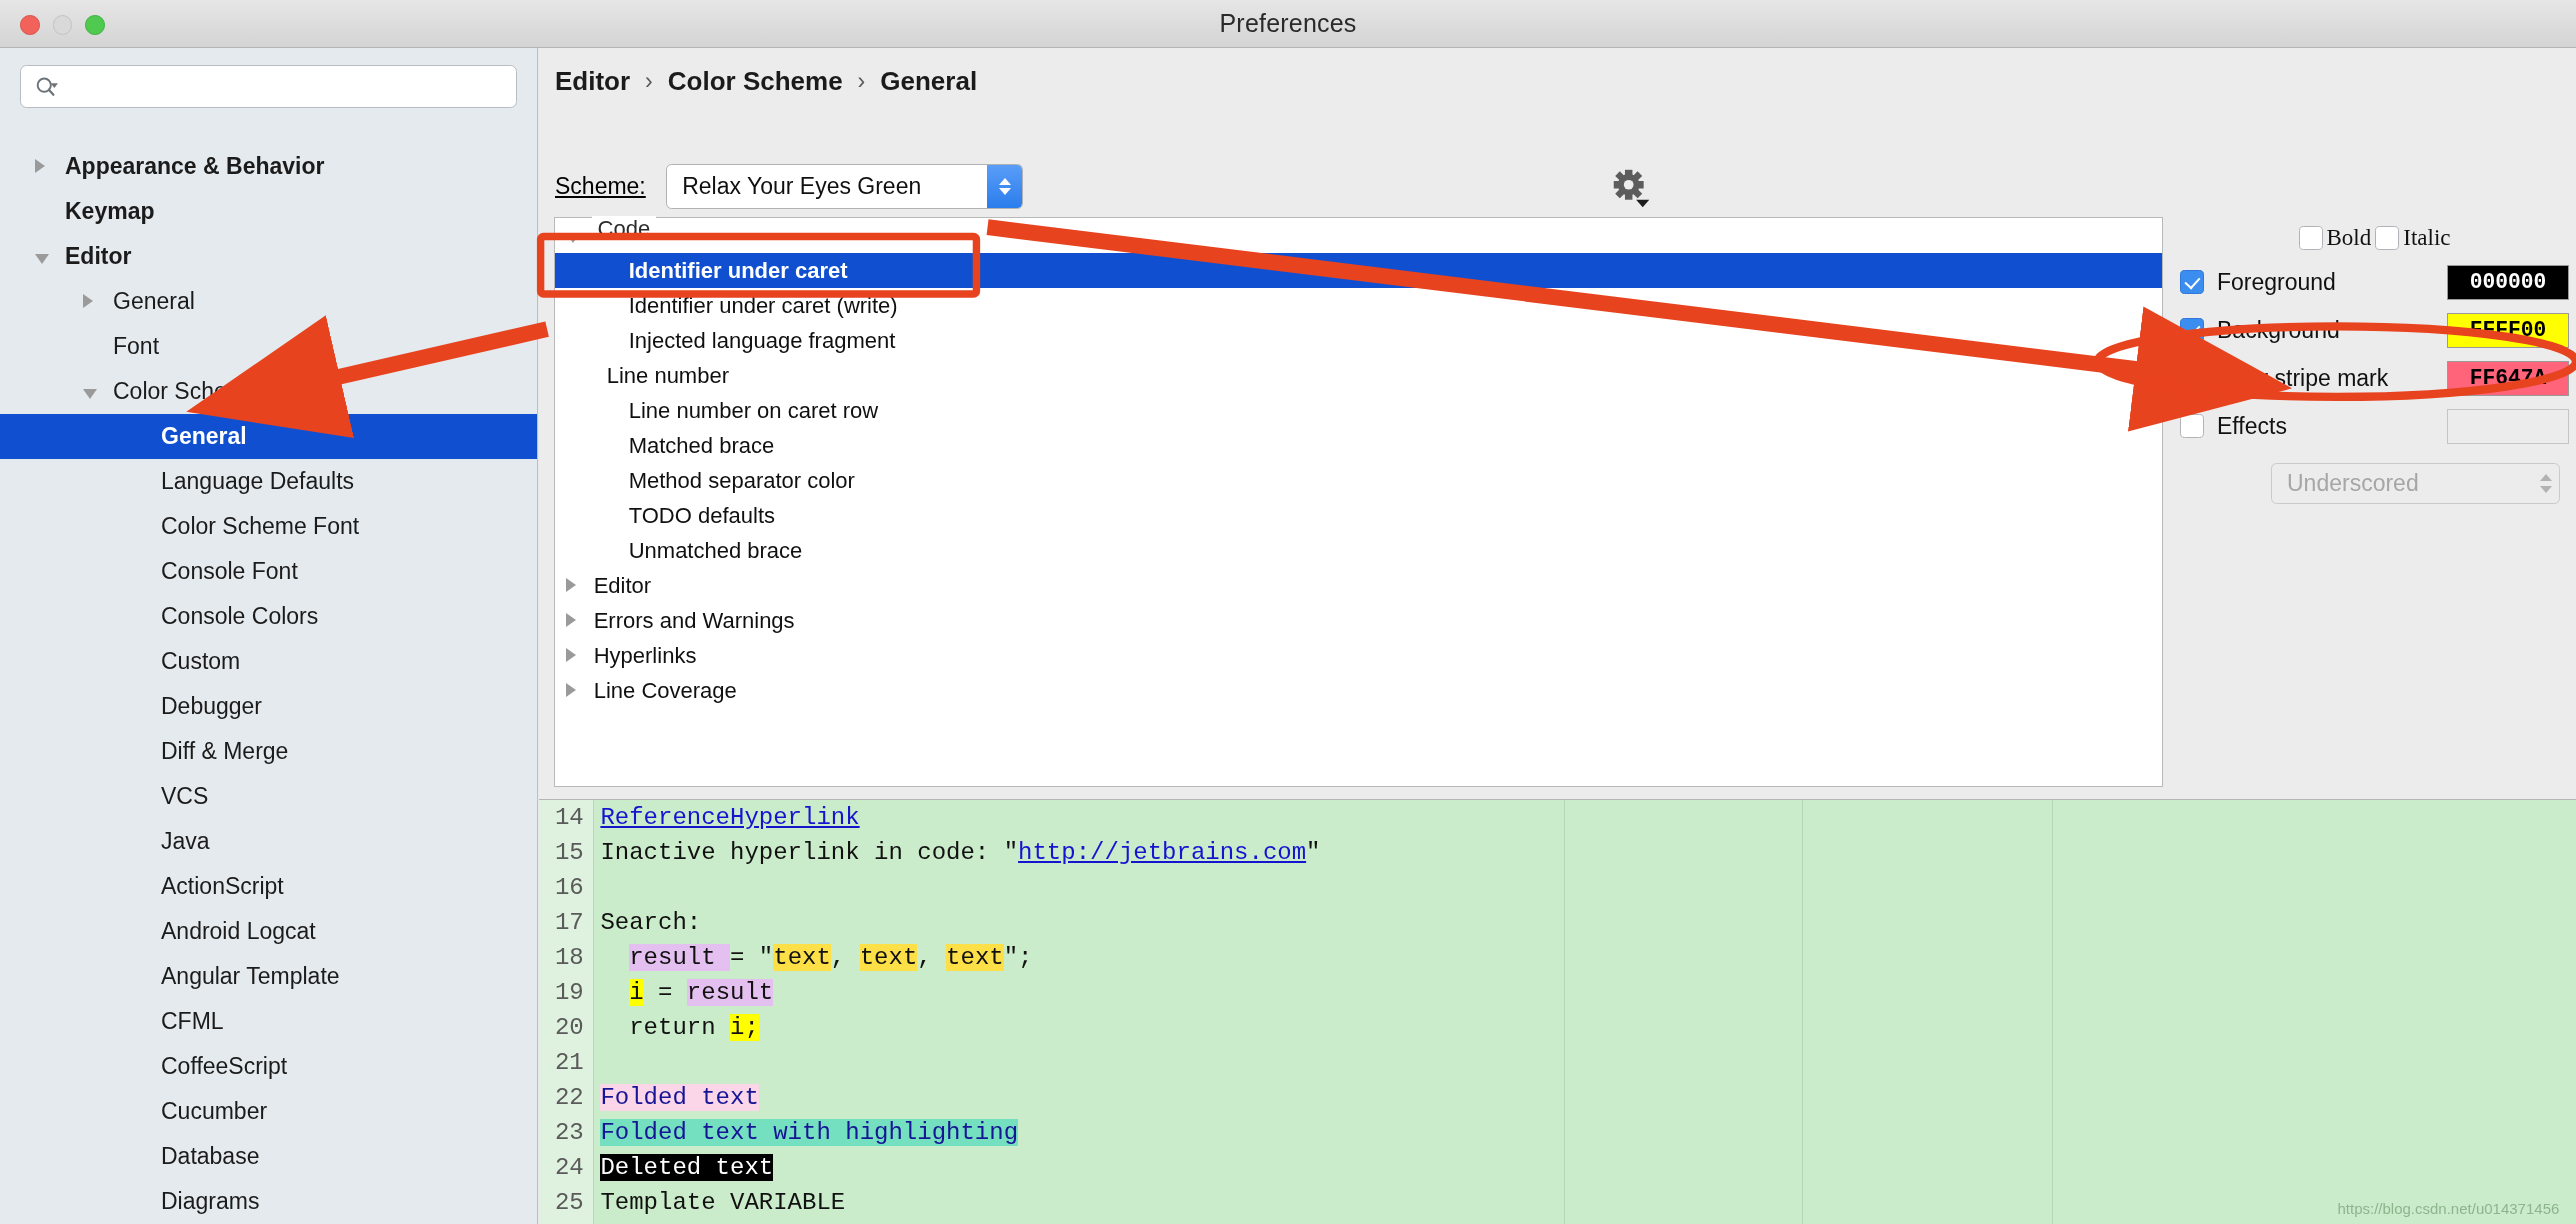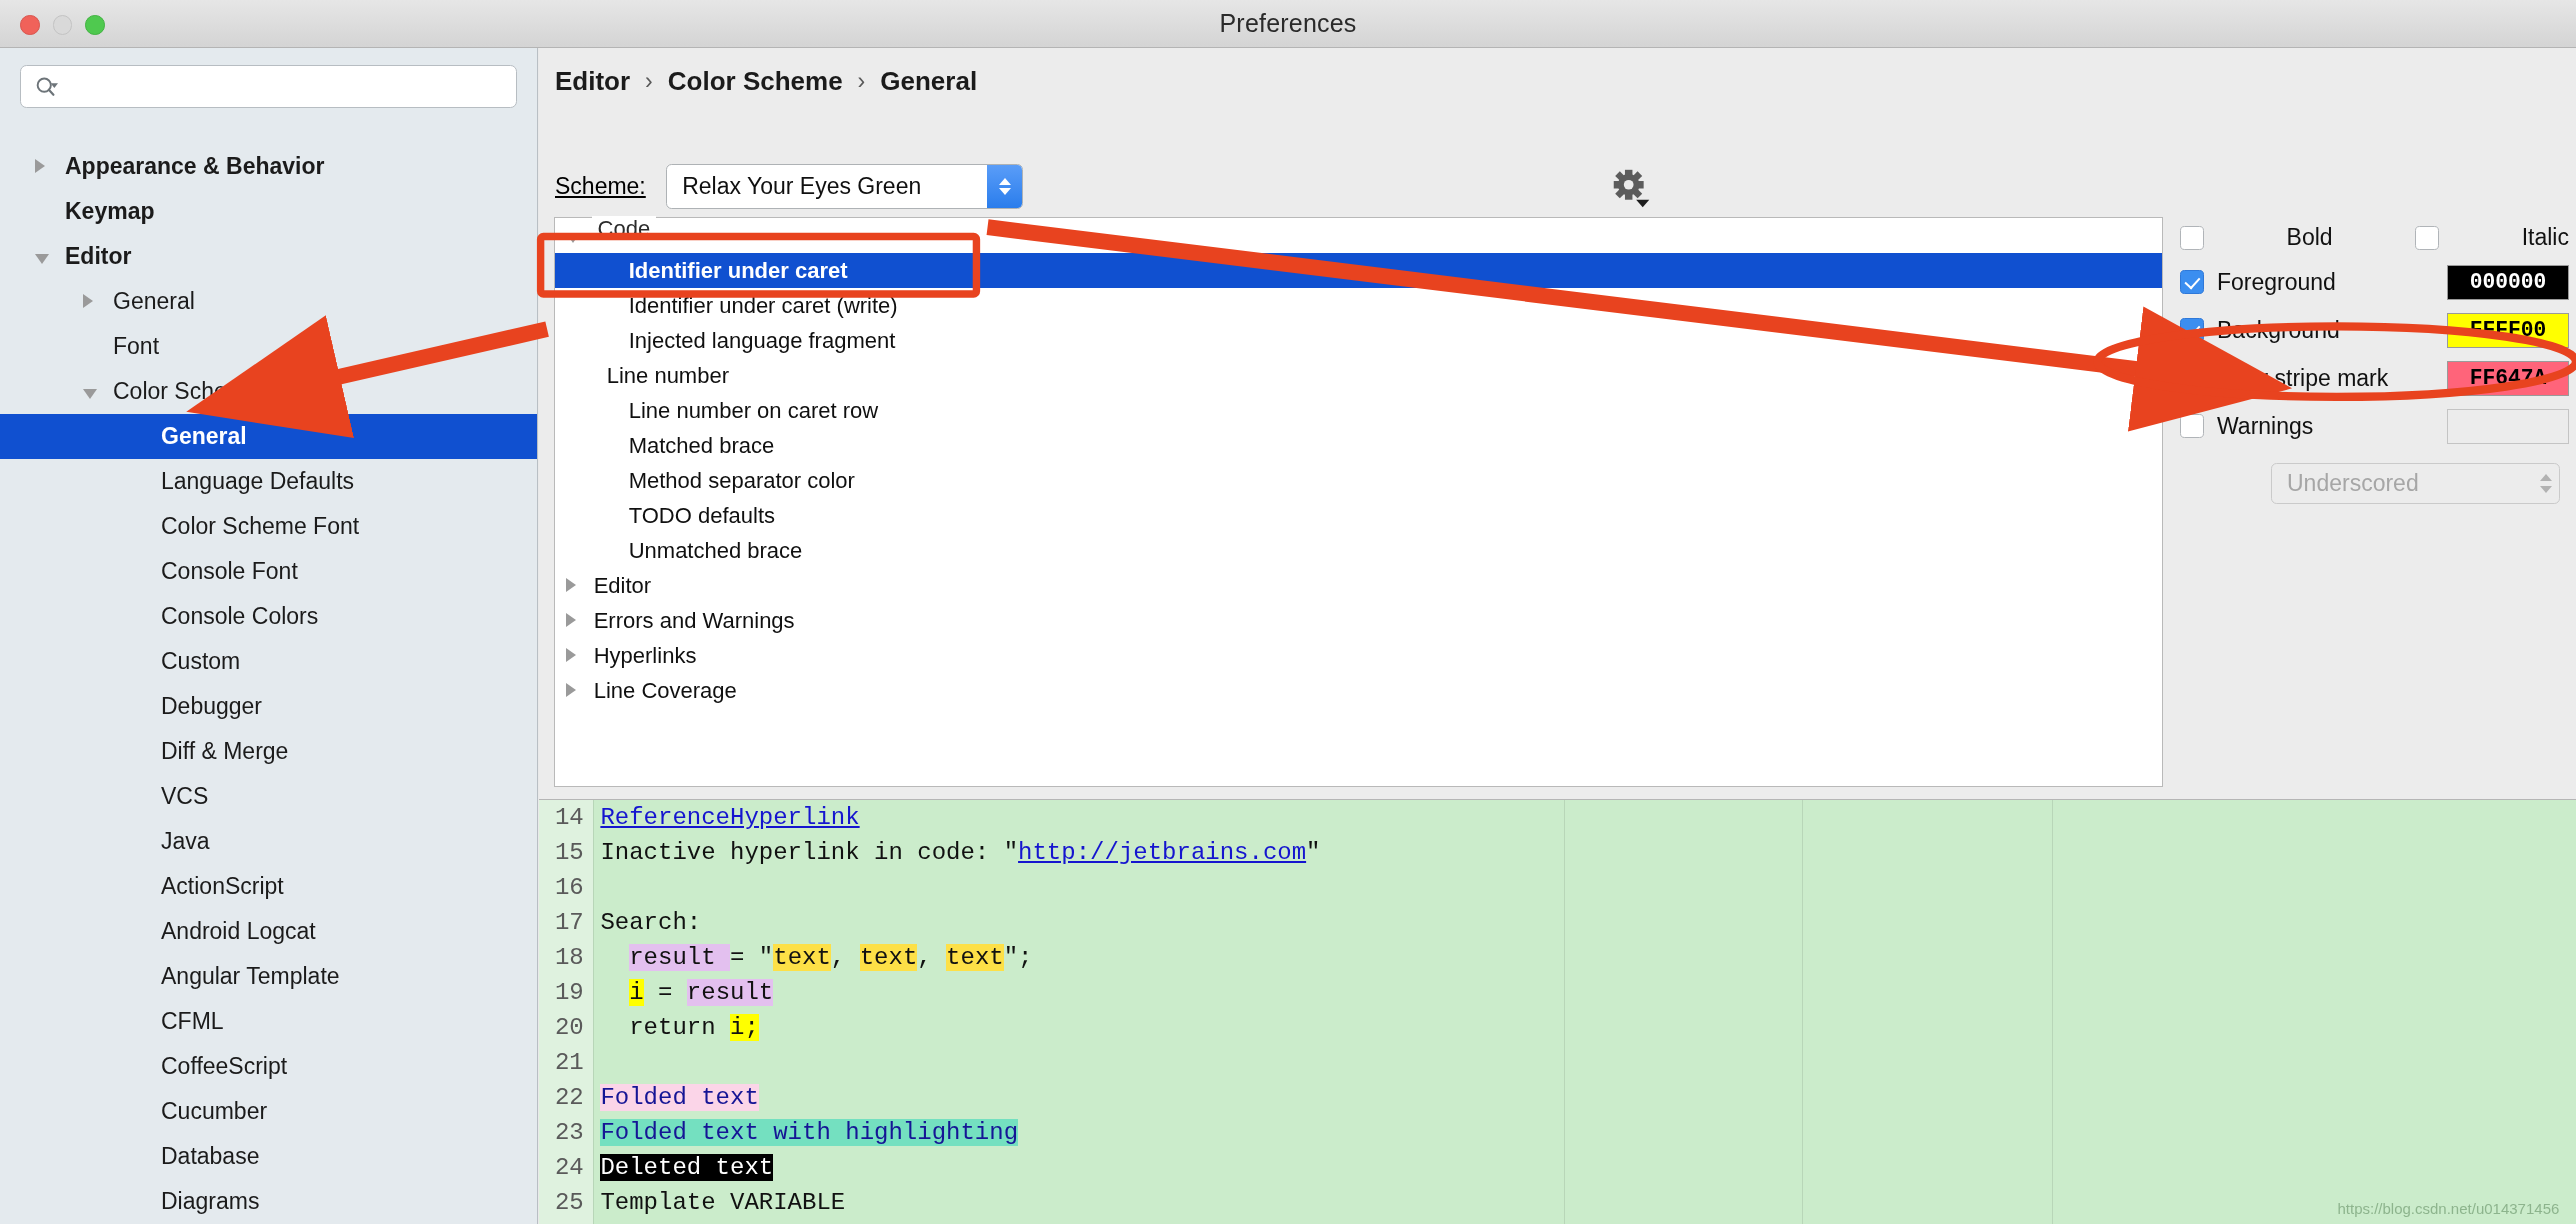--- a/index.html
+++ b/index.html
@@ -98,21 +98,21 @@
   .cb {
     width: 24px; height: 24px; border-radius: 4.6px; border: 0.9px solid #b0b4b8;
     background: #fff; flex: none; position: relative;
   }
   .cb.on { background: #3b8ef0; border-color: #2f78d8; }
   .cb.on::after {
     content: ""; position: absolute; left: 7.4px; top: 2.8px; width: 6.5px; height: 12px;
     border: solid #fff; border-width: 0 2.8px 2.8px 0; transform: rotate(42deg);
   }
   .style-label { font-size: 23px; color: #111; margin-left: 13px; }
-  #bold-italic-row { display: flex; align-items: center; gap: 4px; justify-content: space-between; height: 41px; }
+  #bold-italic-row { display: flex; align-items: center; gap: 4px; justify-content: center; height: 41px; font-family: Liberation Serif, serif; }
   .attr-row { display: flex; align-items: center; height: 48px; }
   .attr-row .style-label { width: 232px; }
   .swatch {
     width: 123px; height: 35px; border: 0.9px solid #9a9a9a;
     display: flex; align-items: center; justify-content: center;
     font-family: "Liberation Mono", monospace; font-size: 21.3px; font-weight: bold;
   }
   .swatch.empty { background: #ececec; border: 0.9px solid #c4c4c4; }
   #effects-select {
     position: relative; margin-left: 91px; margin-top: 13px;
@@ -370,21 +370,21 @@
           <span class="style-label">Background</span>
           <span class="swatch" style="background: rgb(255, 255, 0); color: rgb(0, 0, 0);">FFFF00</span>
         </div>
         <div class="attr-row">
           <span class="cb on"></span>
           <span class="style-label">Error stripe mark</span>
           <span class="swatch" style="background: rgb(255, 100, 122); color: rgb(0, 0, 0);">FF647A</span>
         </div>
         <div class="attr-row">
           <span class="cb"></span>
-          <span class="style-label">Warnings</span>
+          <span class="style-label">Effects</span>
           <span class="swatch empty"></span>
         </div>
       </div>
     <div id="effects-select">
       <span id="effects-value">Underscored</span>
       <span id="effects-stepper">
         <span class="chev-g up"></span>
           <span class="chev-g dn"></span>
       </span>
     </div>

